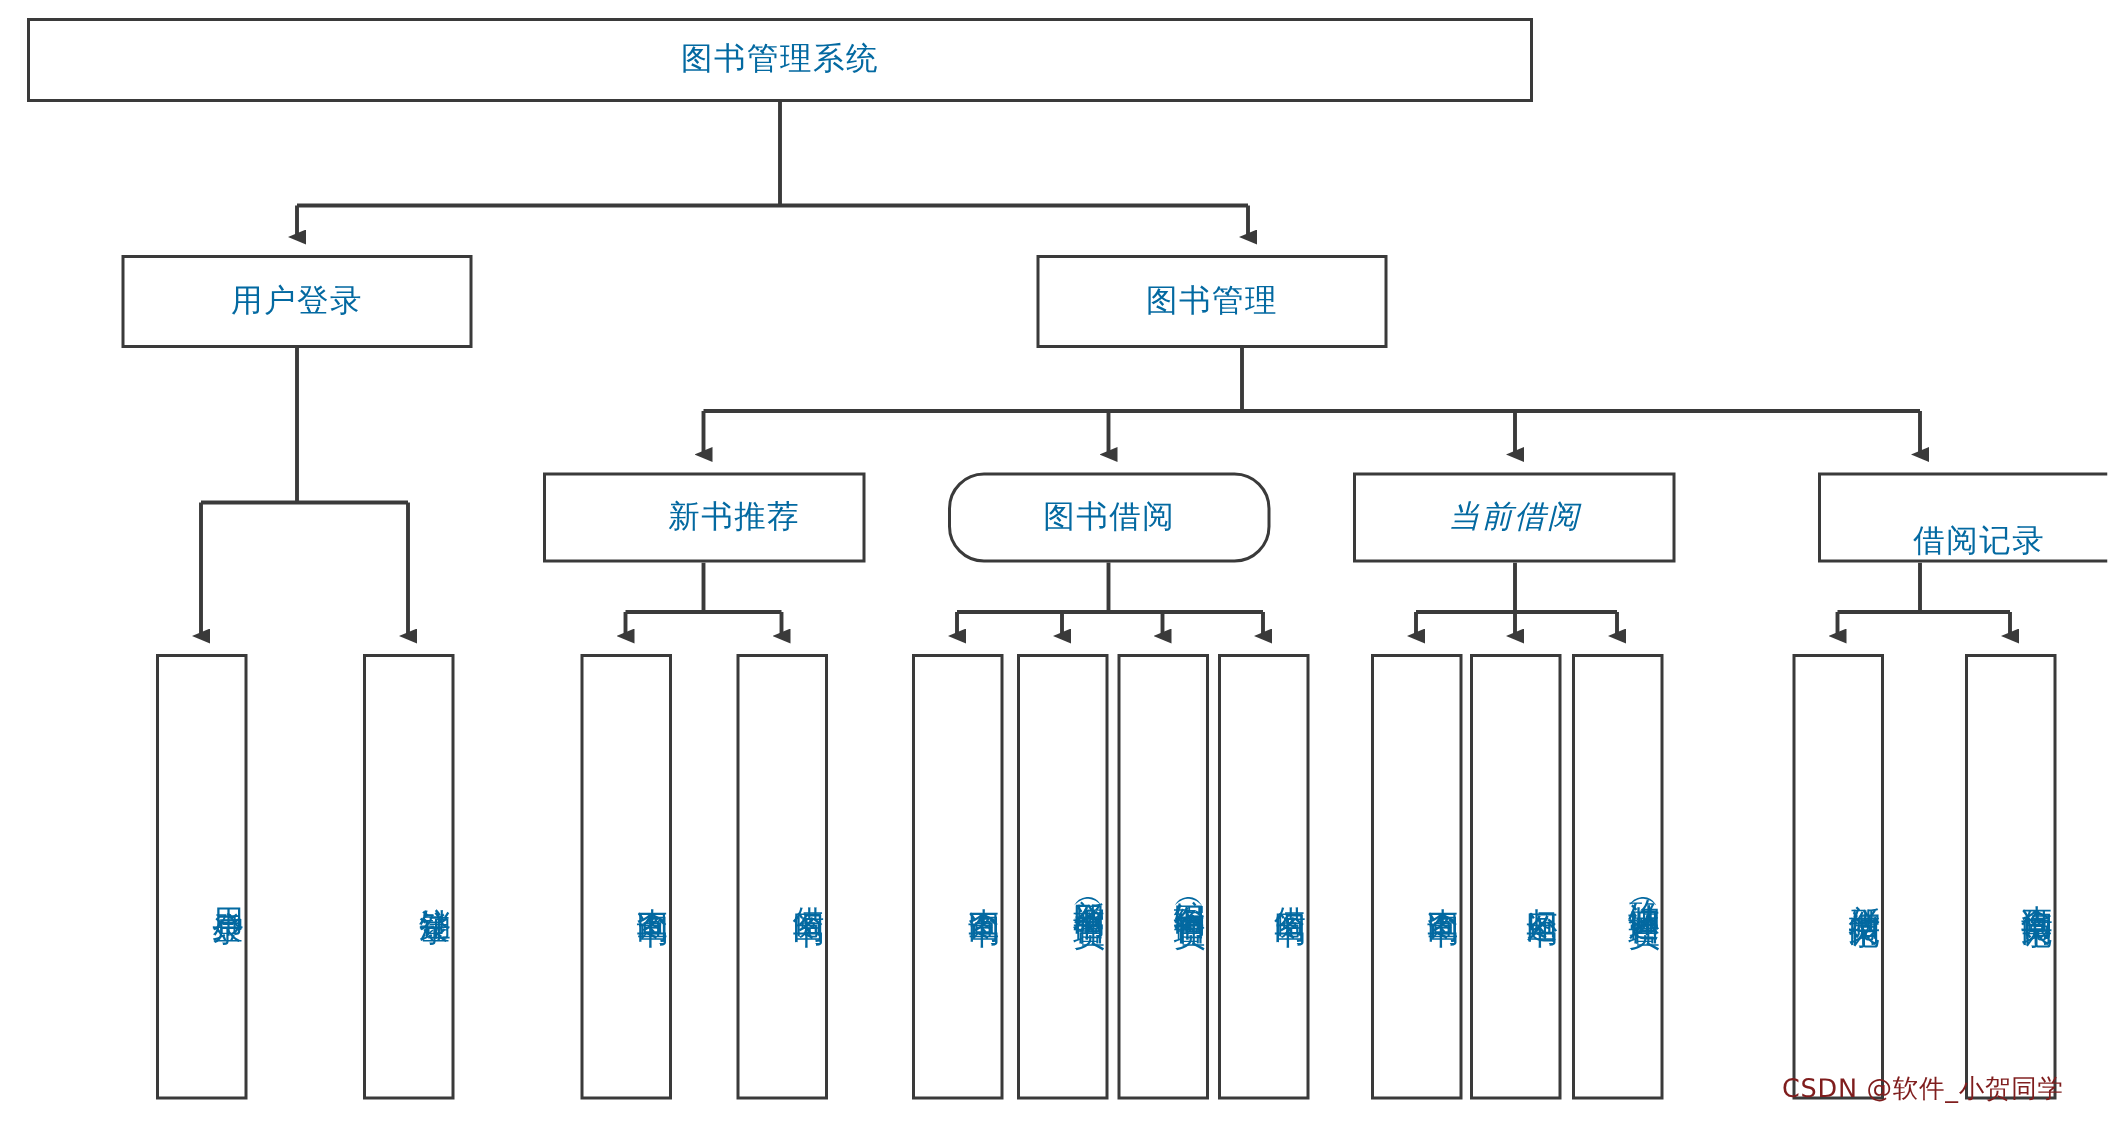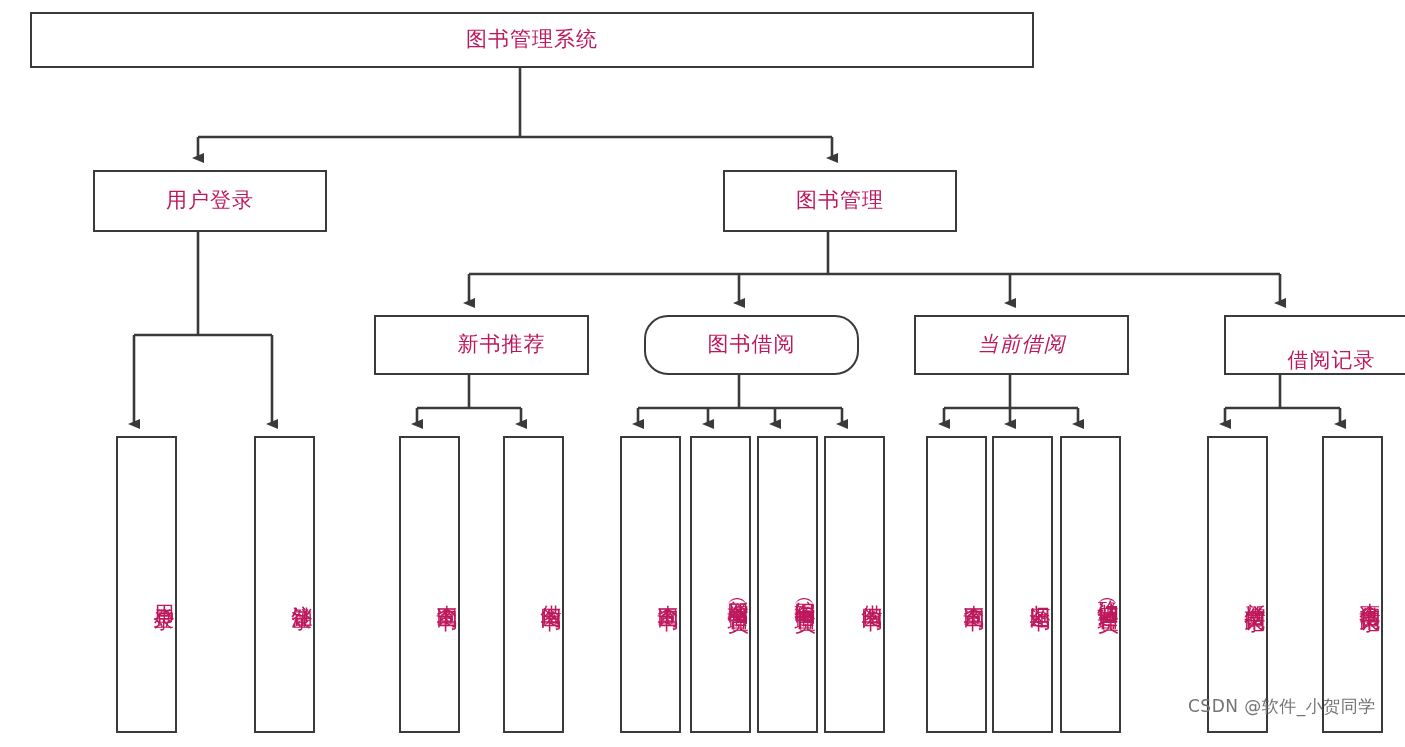--- a/index.html
+++ b/index.html
@@ -26,22 +26,21 @@
     pointer-events: none;
   }
   .node {
     position: absolute;
     box-sizing: border-box;
     background: #ffffff;
     border: 2px solid #3a3a3a;
     display: flex;
     align-items: center;
     justify-content: center;
-    color: #be185d;
-    margin-left: 12px;
+    color: #0369a1;
   }
   .node.horiz {
     font-size: 21px;
     letter-spacing: 1px;
     line-height: 1.2;
   }
   .node.vert {
     writing-mode: vertical-rl;
     text-orientation: upright;
     font-size: 21px;
@@ -52,23 +51,23 @@
     line-height: 1.05;
   }
   .node.vert .label {
     writing-mode: vertical-rl;
     text-orientation: upright;
     white-space: nowrap;
   }
   .watermark {
     position: absolute;
     left: 1188px;
-    top: 695px;
+    top: 714px;
     font-size: 17px;
-    color: #737373;
+    color: #7f1d1d;
     white-space: nowrap;
     letter-spacing: 0.5px;
   }
 </style>
 </head>
 <body>
 
 <div id="canvas">
 
   <svg id="wires" viewBox="0 0 1405 747">
@@ -121,21 +120,21 @@
     </g>
   </svg>
 
   <div class="node horiz" style="left:18px; top:12px; width:1004px; height:56px;">
     <span class="label">图书管理系统</span>
   </div>
 
   <div class="node horiz" style="left:81px; top:170px; width:234px; height:62px;">
     <span class="label">用户登录</span>
   </div>
-  <div class="node horiz" style="left:711px; top:170px; width:234px; height:62px;">
+  <div class="node horiz" style="left:691px; top:170px; width:234px; height:62px;">
     <span class="label">图书管理</span>
   </div>
 
   <div class="node horiz" style="left:362px; top:315px; width:215px; height:60px;padding-left:40px;">
     <span class="label">新书推荐</span>
   </div>
   <div class="node horiz" style="left:632px; top:315px; width:215px; height:60px;border-radius:24px;">
     <span class="label">图书借阅</span>
   </div>
   <div class="node horiz" style="left:902px; top:315px; width:215px; height:60px;font-style:italic;">

